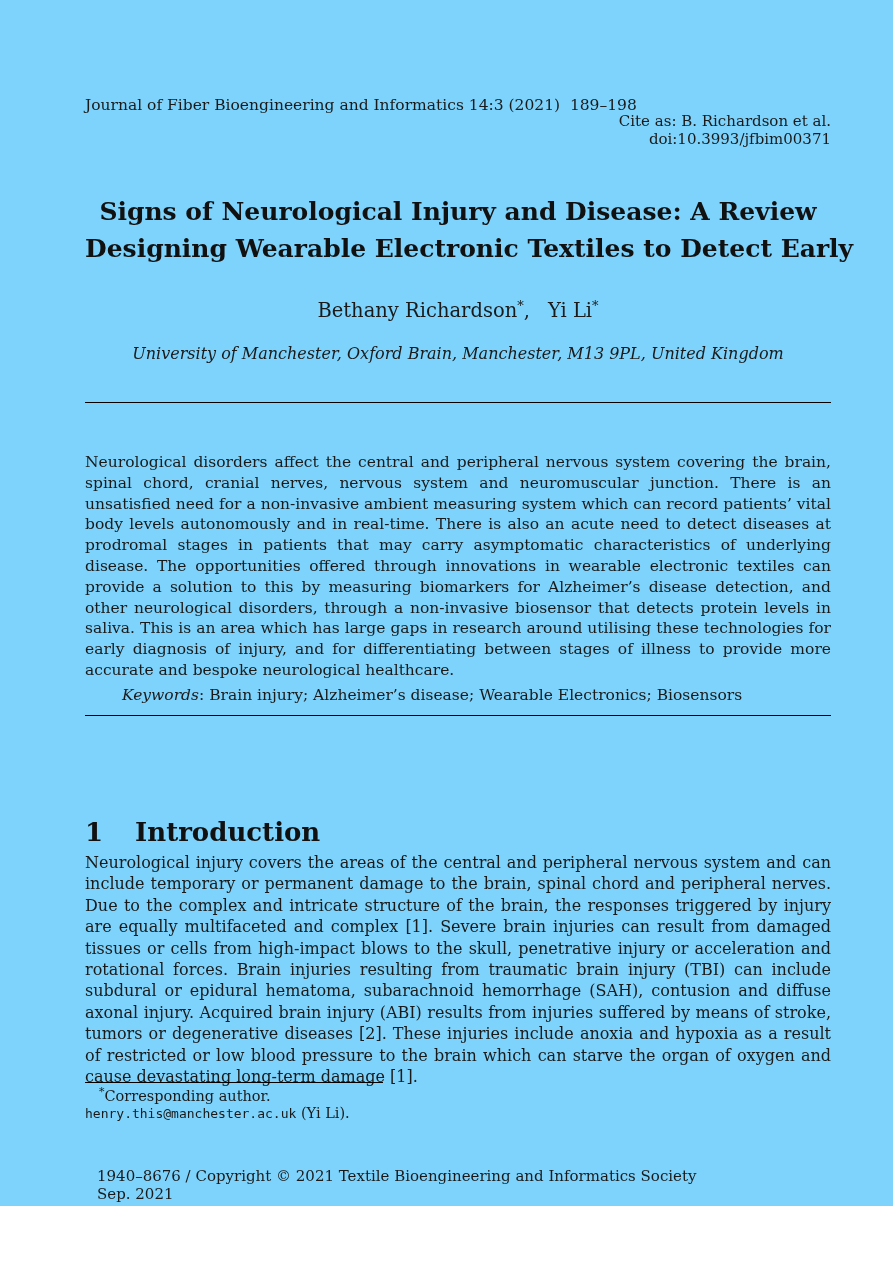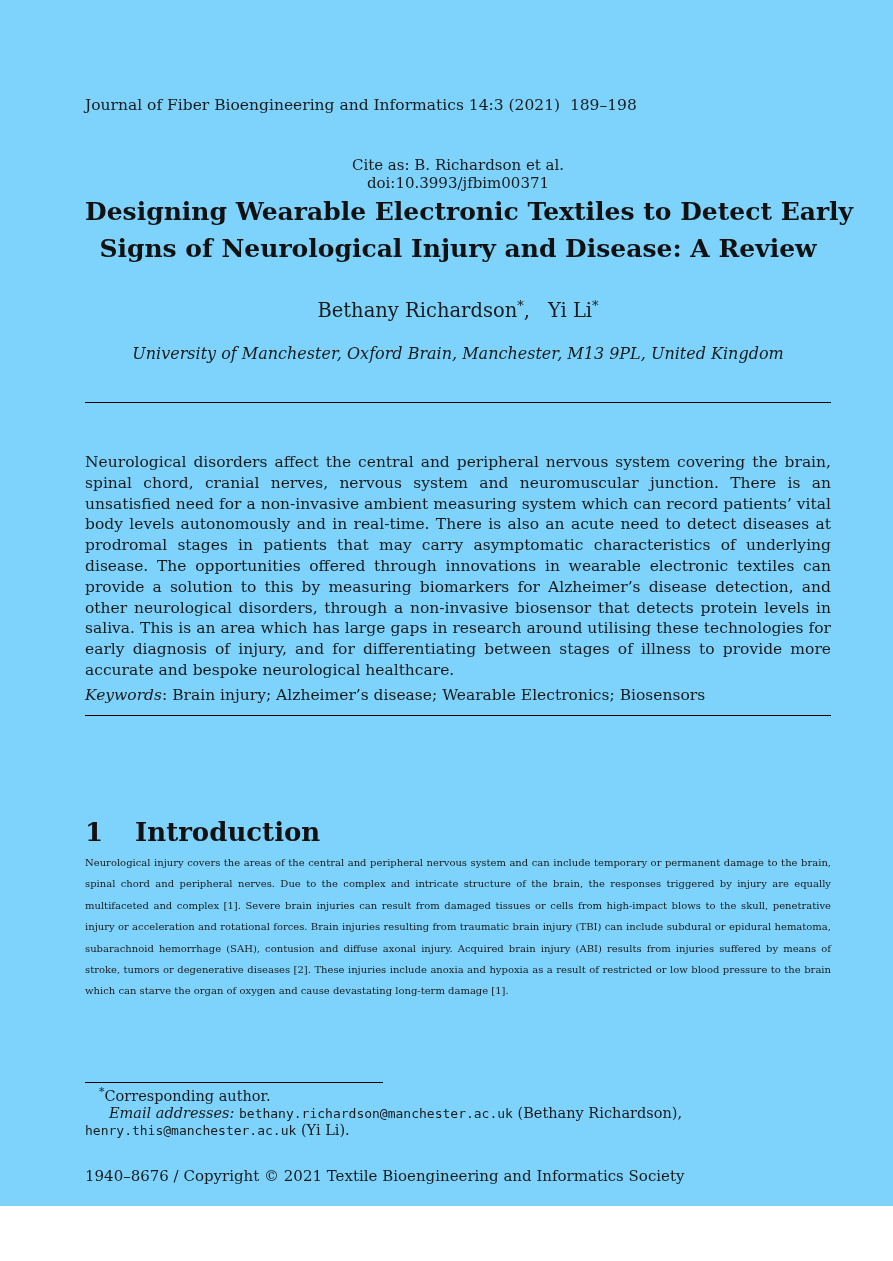--- a/index.html
+++ b/index.html
@@ -25,24 +25,23 @@
   }
   .abs { position: absolute; left: 0; width: 746px; }
 
   .journal-line {
     top: 96px;
     font-size: 15.5px;
     white-space: nowrap;
   }
   .cite-block {
     top: 113px;
-    text-align: center;
+    text-align: right;
     font-size: 15px;
     line-height: 17.5px;
-    margin-top: 44px;
   }
   .title {
     top: 176px;
     text-align: center;
     font-weight: bold;
     font-size: 25px;
     line-height: 37px;
     color: #111111;
   }
   .title .title-line { display: block; white-space: nowrap; }
@@ -77,32 +76,33 @@
   }
   .abstract-text {
     top: 452px;
     font-size: 15.5px;
     line-height: 20.8px;
     text-align: justify;
   }
   .keywords {
     top: 686px;
     font-size: 15.5px;
+    margin-left: 37px;
   }
   .keywords .kw-label { font-style: italic; }
   .section-heading {
     top: 795px;
     font-weight: bold;
     font-size: 26px;
     color: #111111;
   }
   .section-heading .sec-title { margin-left: 32px; }
   .intro-paragraph {
     top: 852px;
-    font-size: 10px;
+    font-size: 16px;
     line-height: 21.4px;
     text-align: justify;
   }
   .fn-rule {
     top: 1082px;
     width: 298px;
     border: none;
     border-top: 1.4px solid #000000;
     margin: 0;
   }
@@ -116,38 +116,39 @@
   .fn-line2 { padding-left: 24px; }
   .fn-label { font-style: italic; }
   .mono {
     font-family: "DejaVu Sans Mono", "Liberation Mono", monospace;
     font-size: 13px;
   }
   .footer {
     top: 1168px;
     font-size: 15px;
     line-height: 17.5px;
+    margin-left: 12px;
   }
 </style>
 </head>
 <body>
 
 <div class="page">
   <div class="content">
 
     <div class="abs journal-line">Journal of Fiber Bioengineering and Informatics 14:3 (2021)&nbsp;&nbsp;189–198</div>
 
     <div class="abs cite-block">
       <div>Cite as: B. Richardson et al.</div>
       <div>doi:10.3993/jfbim00371</div>
     </div>
 
     <h1 class="abs title">
+      <span class="title-line">Signs of Neurological Injury and Disease: A Review</span>
       <span class="title-line">Designing Wearable Electronic Textiles to Detect Early</span>
-      <span class="title-line">Signs of Neurological Injury and Disease: A Review</span>
     </h1>
 
     <div class="abs authors">
       <span><span>Bethany Richardson</span><sup>*</sup><span>,</span></span><span class="author-gap"></span><span><span>Yi Li</span><sup>*</sup></span>
     </div>
 
     <div class="abs affiliation">University of Manchester, Oxford Brain, Manchester, M13 9PL, United Kingdom</div>
 
     <hr class="abs rule rule-top">
 
@@ -163,22 +164,22 @@
     <h2 class="abs section-heading">
       <span>1</span><span class="sec-title">Introduction</span>
     </h2>
 
     <div class="abs intro-paragraph">Neurological injury covers the areas of the central and peripheral nervous system and can include temporary or permanent damage to the brain, spinal chord and peripheral nerves. Due to the complex and intricate structure of the brain, the responses triggered by injury are equally multifaceted and complex [1]. Severe brain injuries can result from damaged tissues or cells from high-impact blows to the skull, penetrative injury or acceleration and rotational forces. Brain injuries resulting from traumatic brain injury (TBI) can include subdural or epidural hematoma, subarachnoid hemorrhage (SAH), contusion and diffuse axonal injury. Acquired brain injury (ABI) results from injuries suffered by means of stroke, tumors or degenerative diseases [2]. These injuries include anoxia and hypoxia as a result of restricted or low blood pressure to the brain which can starve the organ of oxygen and cause devastating long-term damage [1].</div>
 
     <hr class="abs fn-rule">
 
     <div class="abs footnote">
       <div class="fn-line1"><sup>*</sup><span>Corresponding author.</span></div>
-      <div class="fn-line2"><span class="fn-label">Email addresses:</span>&nbsp;<span class="mono">bethany.richardson@manchester.ac.uk</span>&nbsp;<span>(Bethany Richardson),</span></div>
       <div class="fn-line3"><span class="mono">henry.this@manchester.ac.uk</span>&nbsp;<span>(Yi Li).</span></div>
     </div>
 
     <div class="abs footer">
       <div>1940–8676 / Copyright © 2021 Textile Bioengineering and Informatics Society</div>
+      <div>Sep. 2021</div>
     </div>
 
   </div>
 </div>
 
 </body></html>

